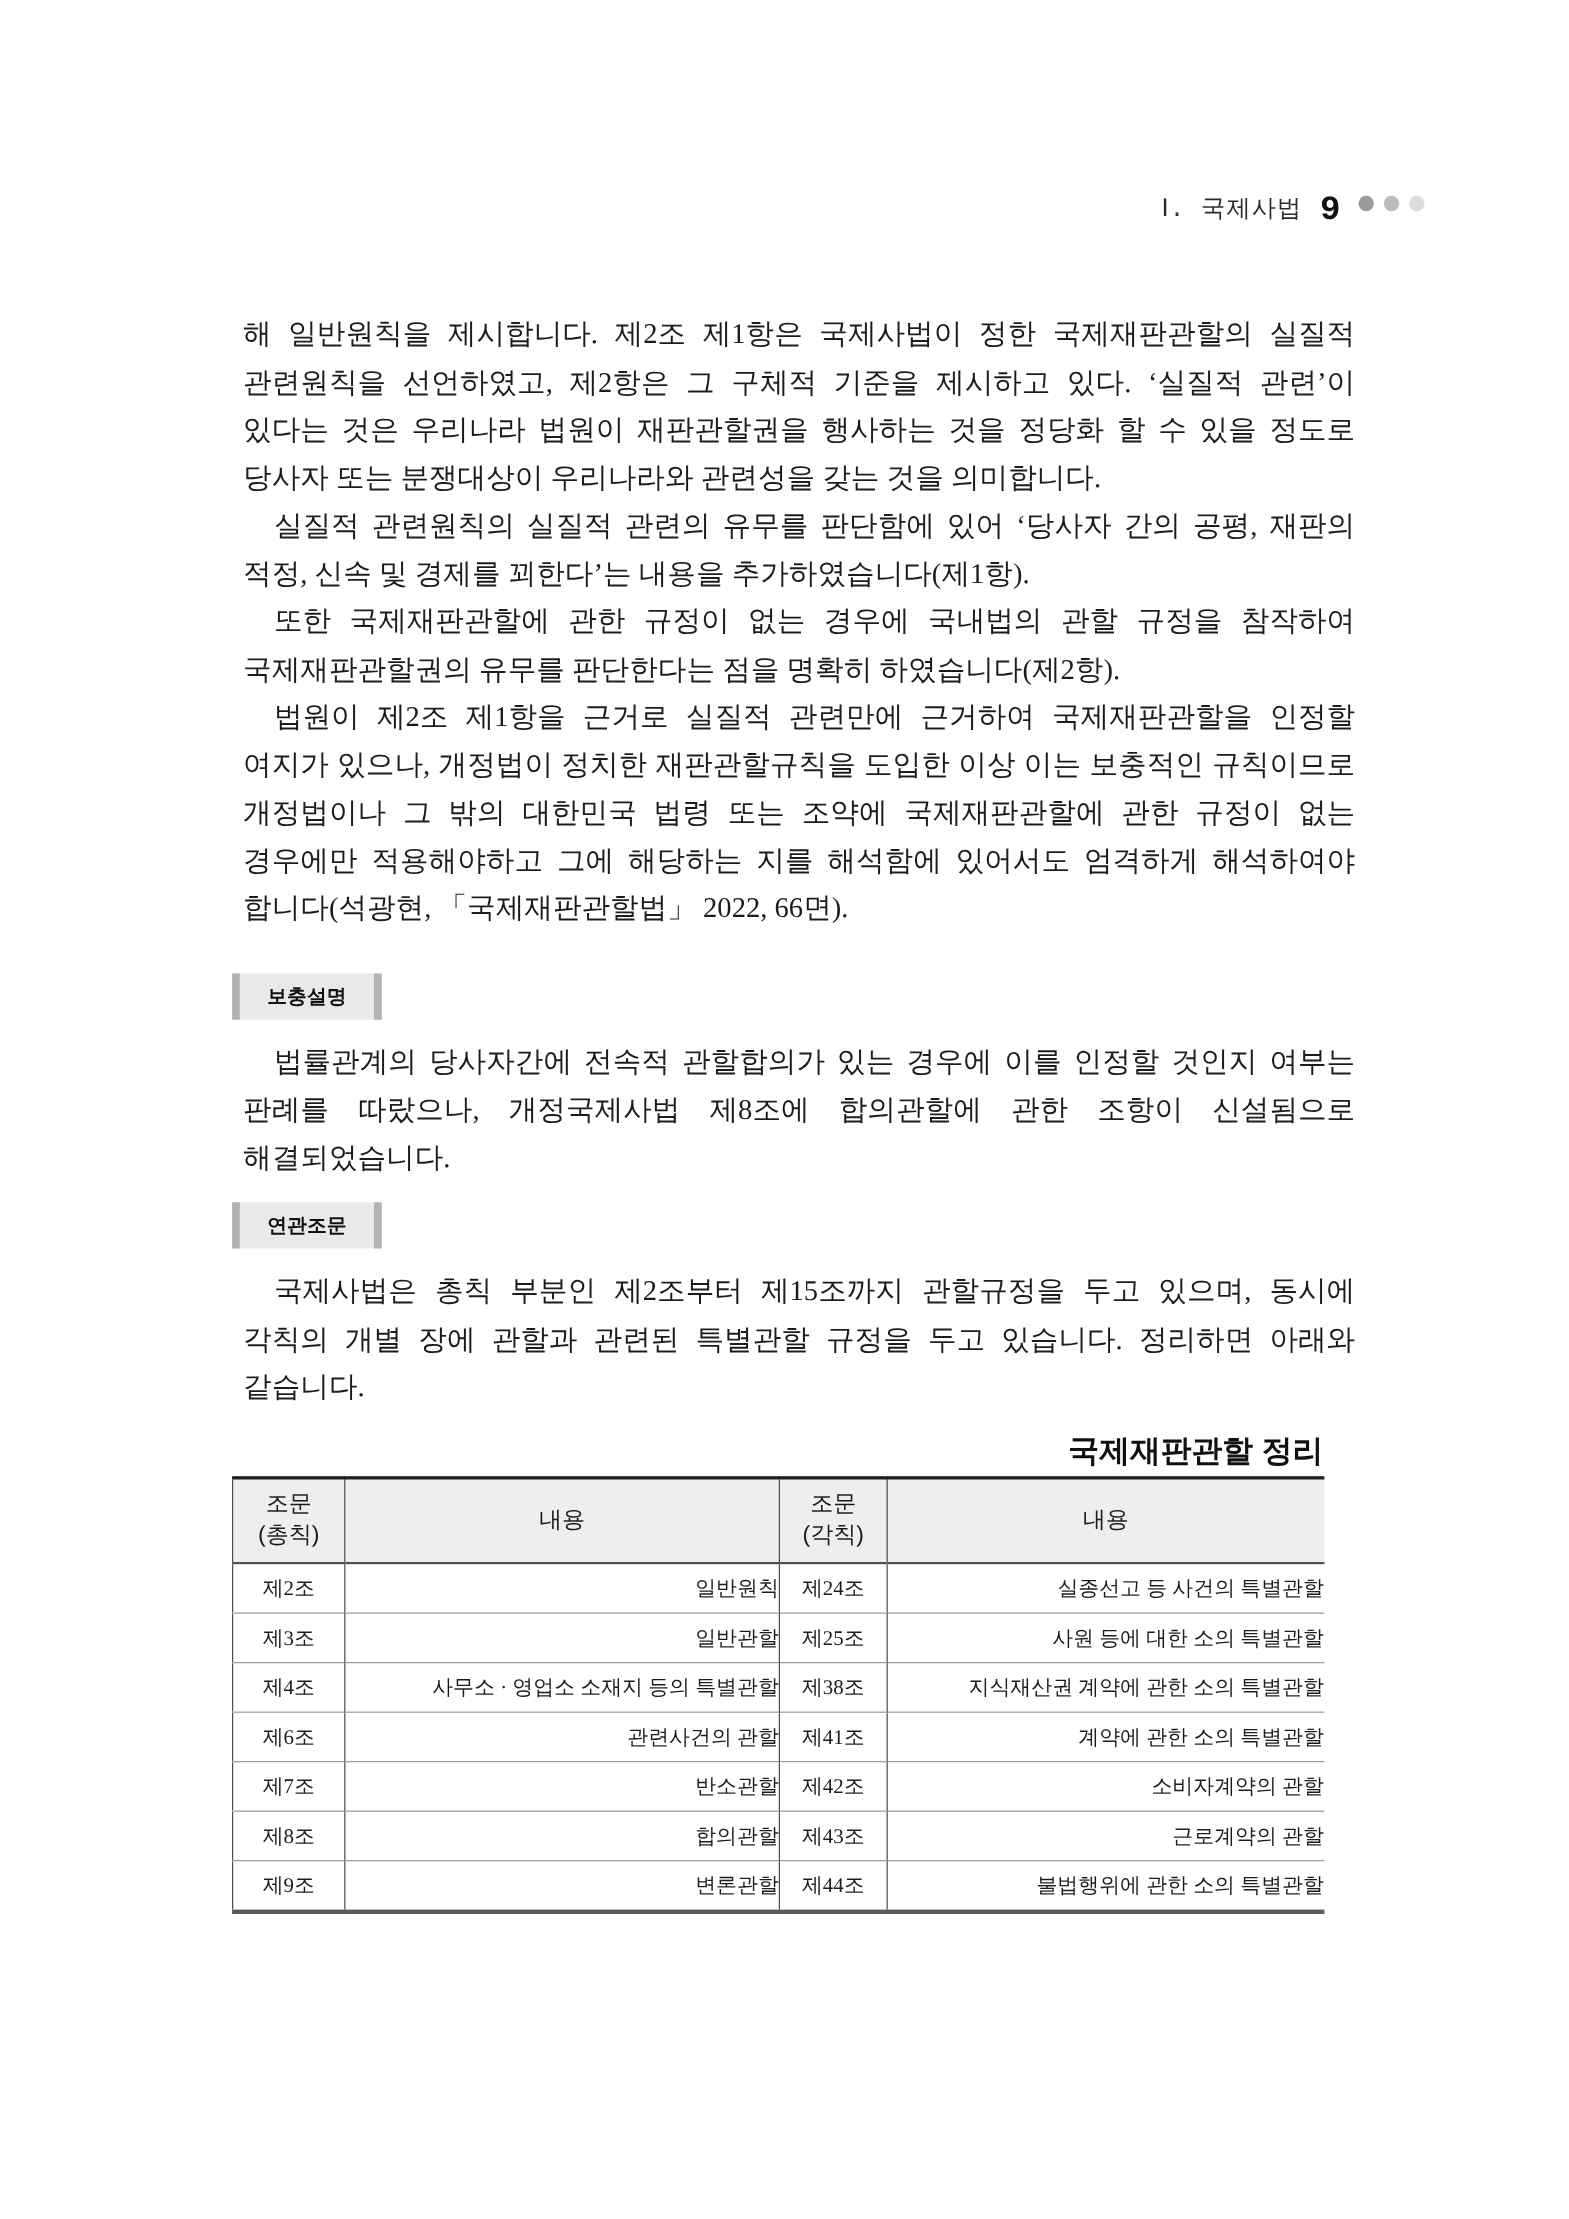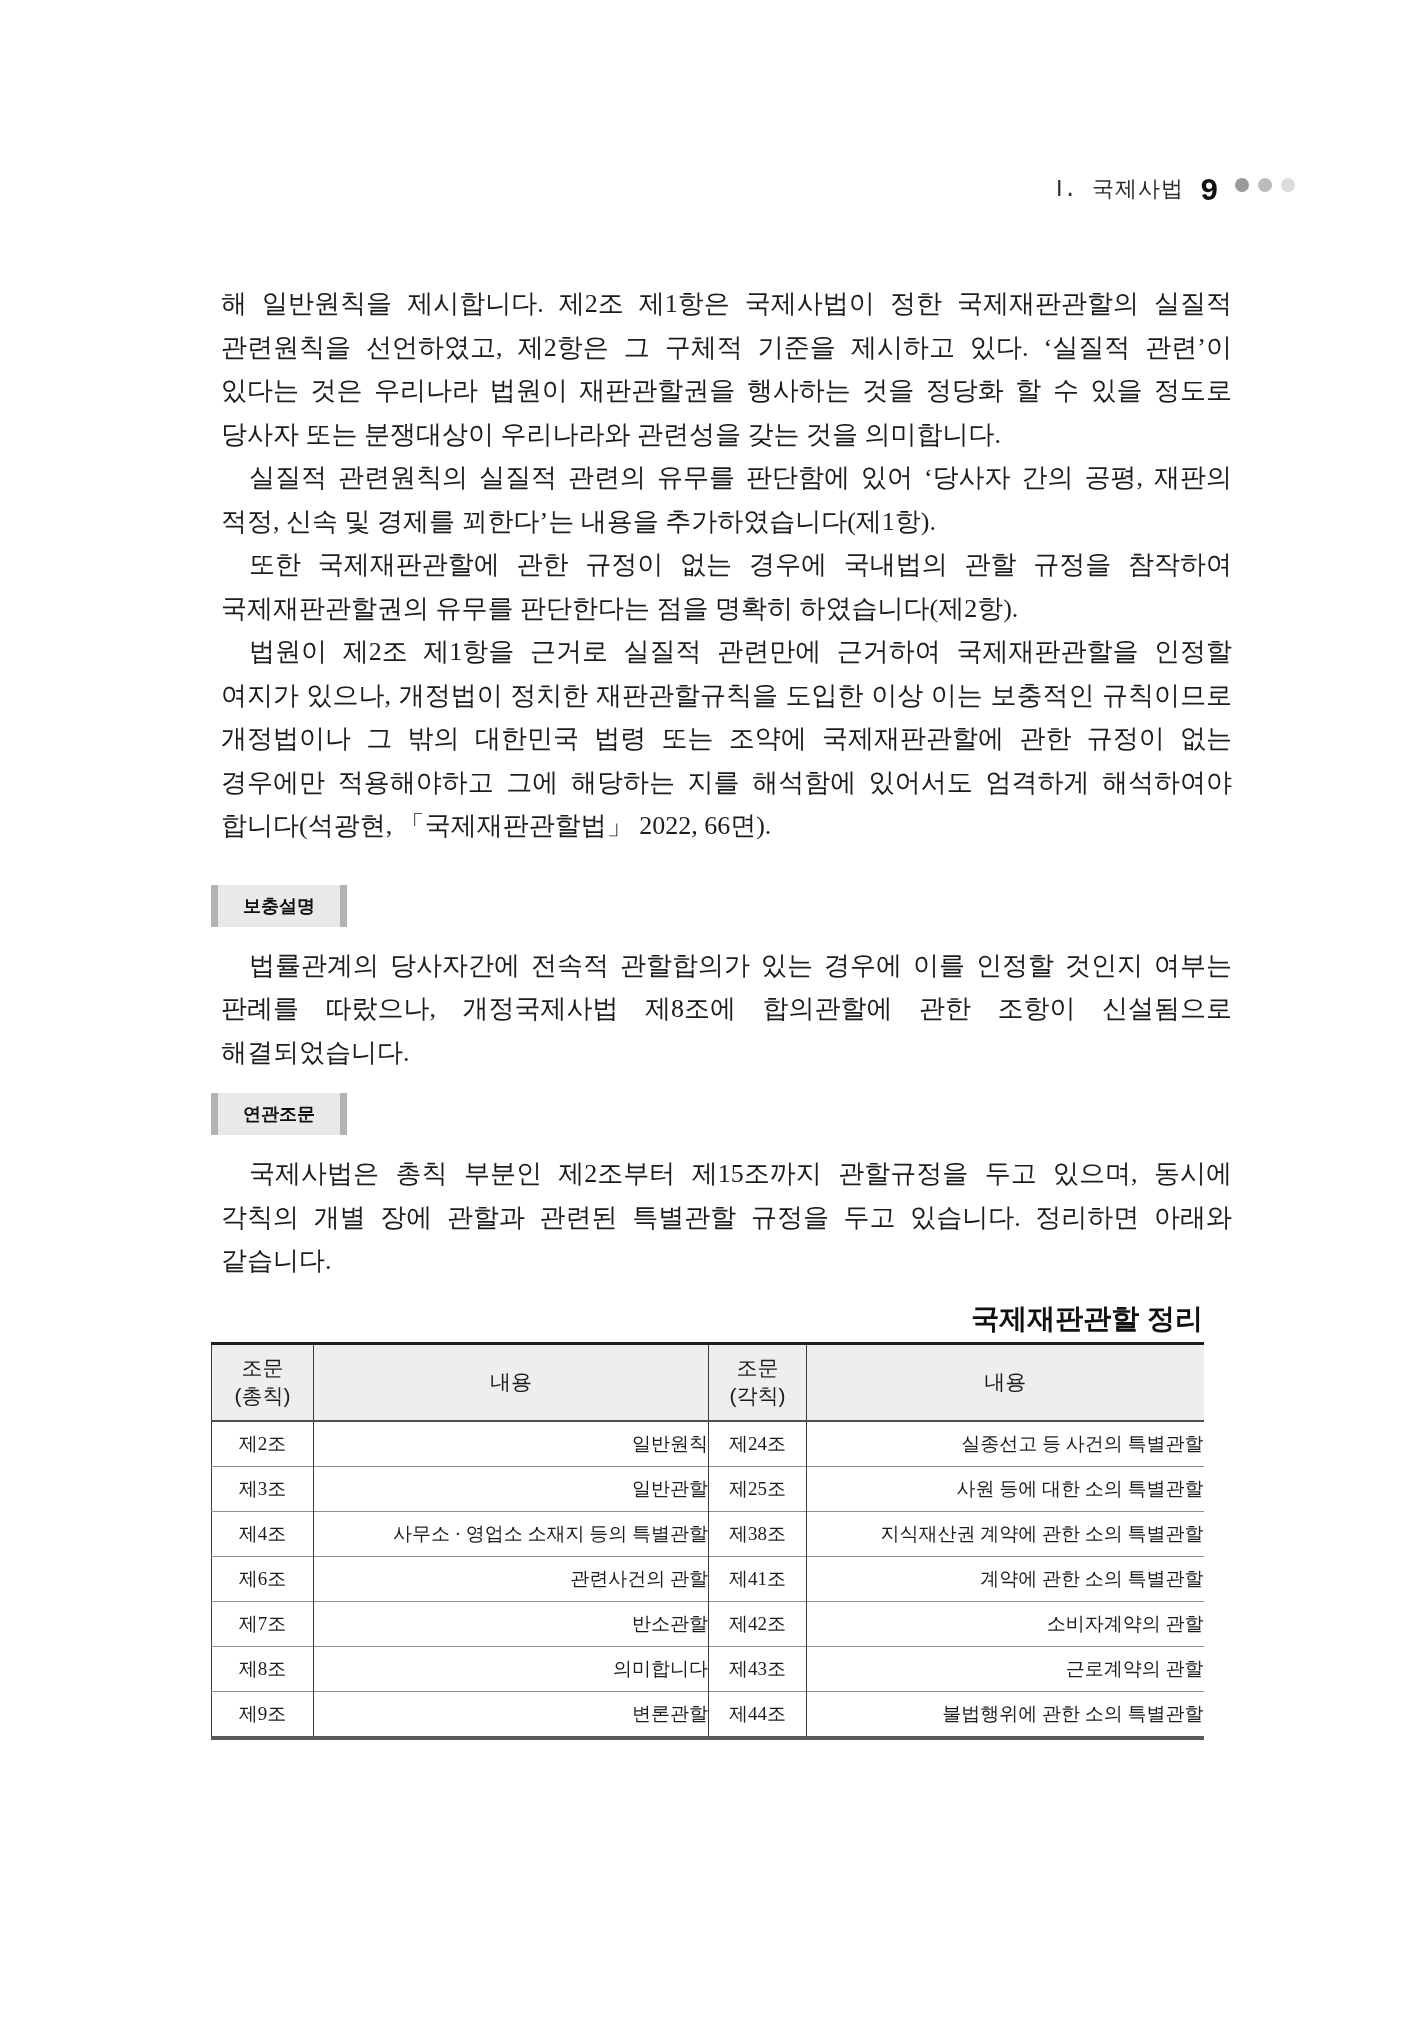--- a/index.html
+++ b/index.html
@@ -221,21 +221,21 @@
           <td class="desc-cell">계약에 관한 소의 특별관할</td>
         </tr>
         <tr>
           <td class="no-cell v-div">제7조</td>
           <td class="desc-cell v-div">반소관할</td>
           <td class="no-cell v-div">제42조</td>
           <td class="desc-cell">소비자계약의 관할</td>
         </tr>
         <tr>
           <td class="no-cell v-div">제8조</td>
-          <td class="desc-cell v-div">의미합니다</td>
+          <td class="desc-cell v-div">합의관할</td>
           <td class="no-cell v-div">제43조</td>
           <td class="desc-cell">근로계약의 관할</td>
         </tr>
         <tr>
           <td class="no-cell v-div">제9조</td>
           <td class="desc-cell v-div">변론관할</td>
           <td class="no-cell v-div">제44조</td>
           <td class="desc-cell">불법행위에 관한 소의 특별관할</td>
         </tr>
       </tbody>

